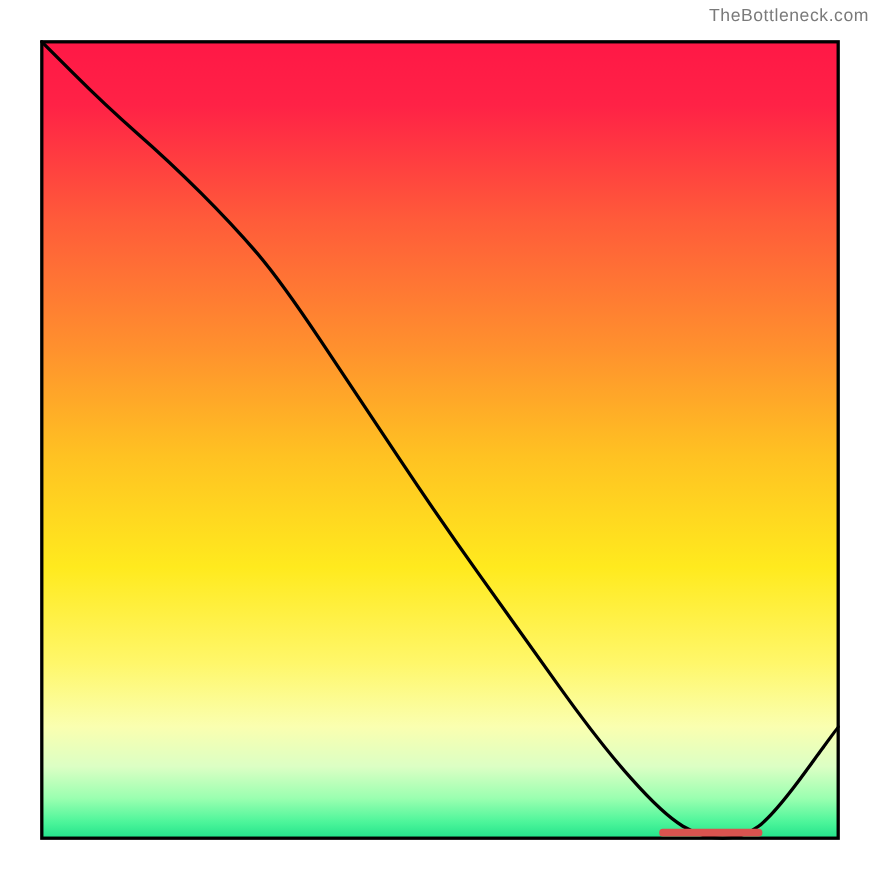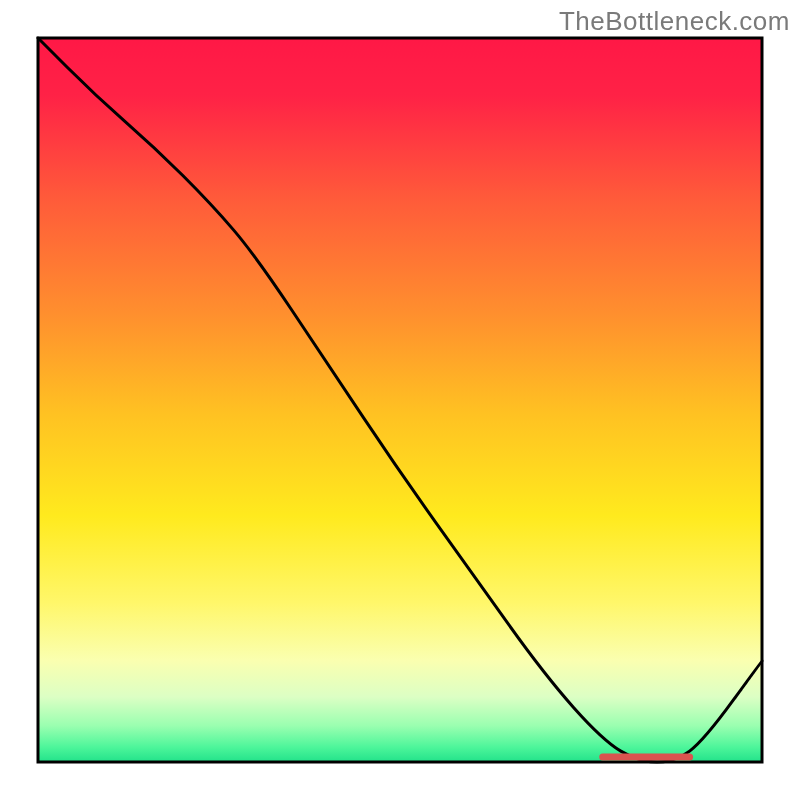--- a/index.html
+++ b/index.html
@@ -13,21 +13,21 @@
   .container {
     position: relative;
     width: 800px;
     height: 800px;
   }
   .watermark {
     position: absolute;
     top: 6px;
     right: 10px;
     color: #7a7a7a;
-    font-size: 26px;
+    font-size: 16px;
     font-weight: 500;
     letter-spacing: 0.5px;
     z-index: 10;
   }
   svg.chart {
     position: absolute;
     left: 0;
     top: 0;
   }
   .marker-label {

